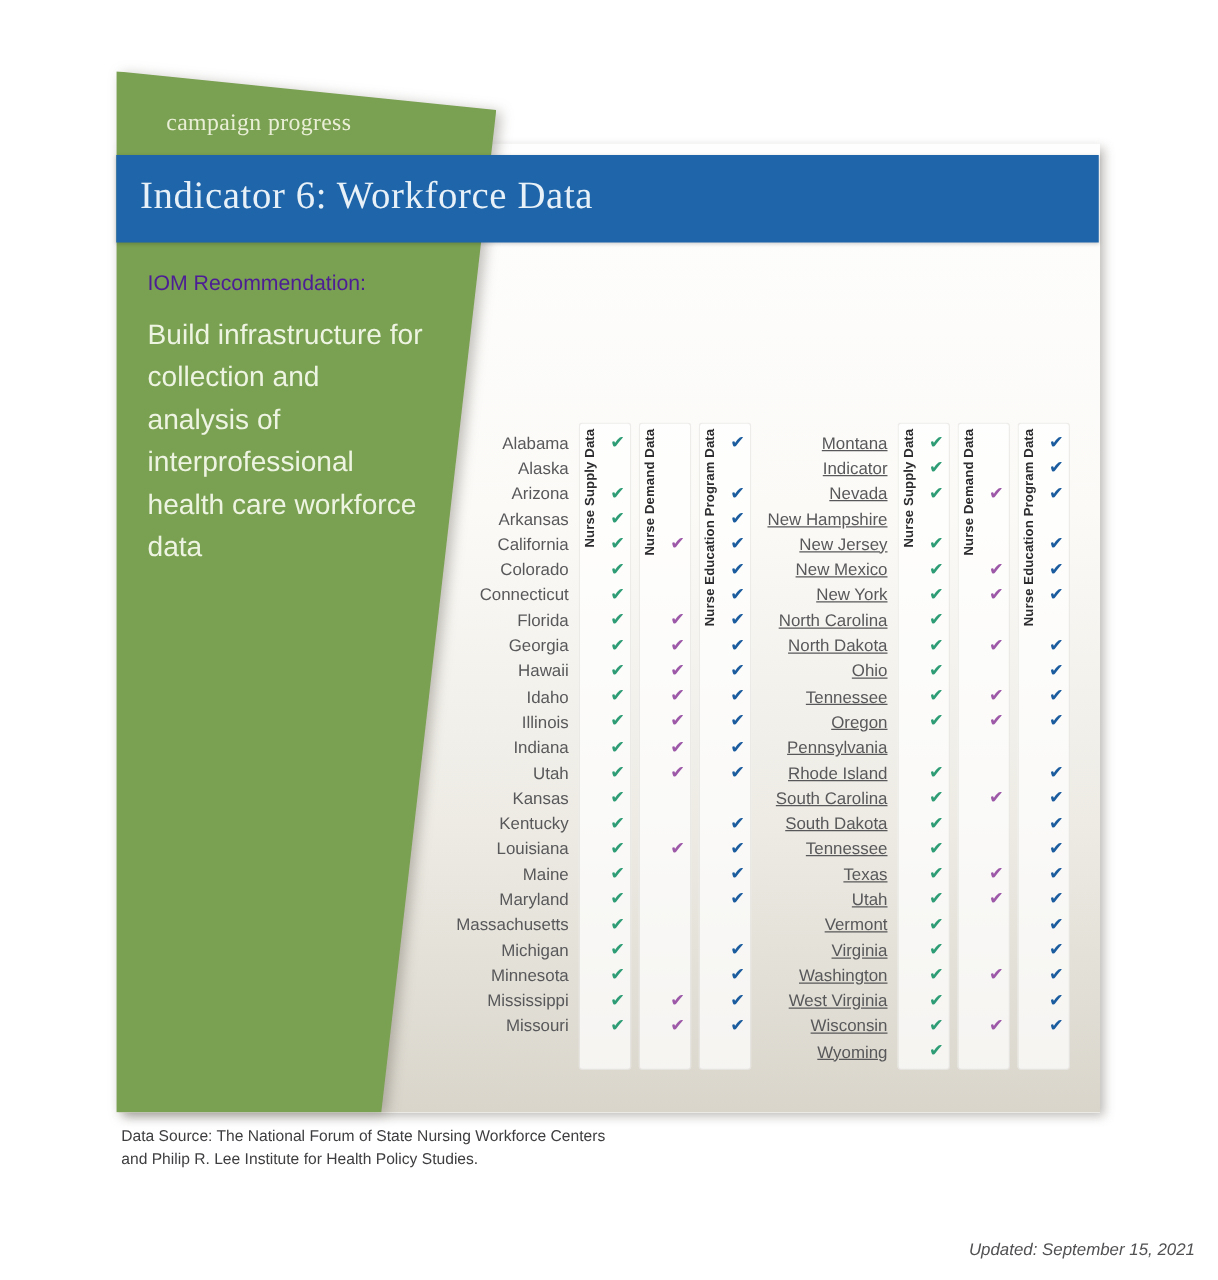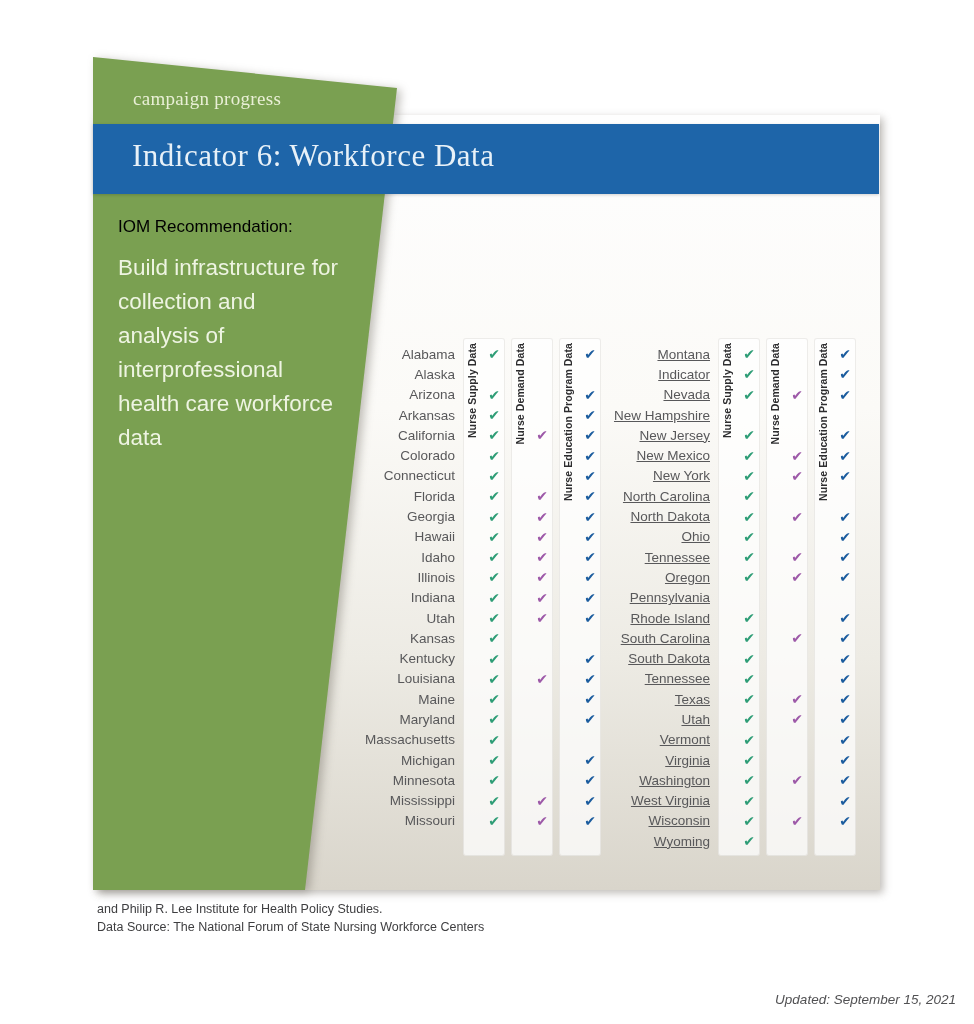--- a/index.html
+++ b/index.html
@@ -19,32 +19,32 @@
     filter:drop-shadow(4px 2px 5px rgba(100,95,85,0.40));
   }
   .ribbon-shape {
     position:relative; width:100%; height:100%; background:#7aa051;
     clip-path:polygon(0px 0px, 304px 31px, 212px 833px, 0px 833px);
   }
   .campaign {
     position:absolute; left:40px; top:31px;
     font-family:"Liberation Serif", serif; font-size:19px; color:#e9efd6; letter-spacing:0.3px;
   }
-  .sidebar-heading { position:absolute; left:25px; top:160px; font-size:17px; color:#000000; }
+  .sidebar-heading { position:absolute; left:25px; top:160px; font-size:17px; color:#4c1d95; }
   .sidebar-body {
     position:absolute; left:25px; top:194px; width:225px;
     font-size:22.5px; line-height:34px; color:#eef4e2; font-weight:400;
   }
   
   .header-bar {
     position:absolute; left:93px; top:124px; width:786px; height:70px;
     background:#1e65a9; box-shadow:0 1px 3px rgba(0,0,0,0.18);
   }
   .header-title {
-    position:absolute; left:39px; top:14px;
+    position:absolute; left:19px; top:14px;
     font-family:"Liberation Serif", serif; font-size:31px; color:#e8f1f8; letter-spacing:0.5px;
   }
   .main-heading {
     position:absolute; left:415px; top:218px; width:460px;
     font-size:27px; line-height:35px; color:#6e6e70;
   }
   
   .group { position:absolute; top:338px; height:518px; }
   .group-0 { left:336px; }
   .group-1 { left:583px; }
@@ -628,19 +628,19 @@
           <span class="cell">
             <span class="check" style="color: rgb(46, 157, 118);">✔</span>
           </span>
           <span class="cell"></span>
           <span class="cell"></span>
         </div>
       </div>
     </div>
 
   <div class="footer">
+    <div>Data Source: The National Forum of State Nursing Workforce Centers</div>
     <div>and Philip R. Lee Institute for Health Policy Studies.</div>
-    <div>Data Source: The National Forum of State Nursing Workforce Centers</div>
   </div>
 
   <div class="updated">Updated: September 15, 2021</div>
 
 </div>
 
 </body></html>

